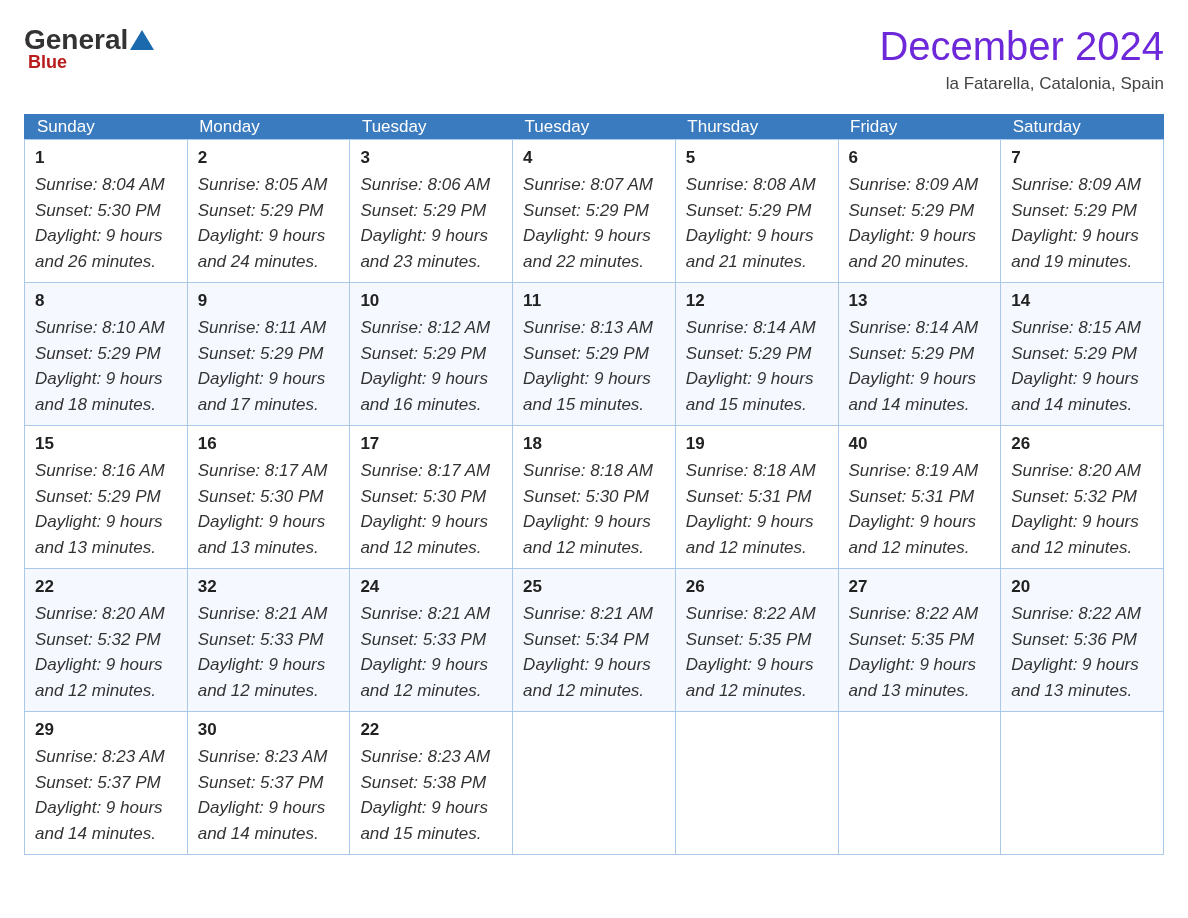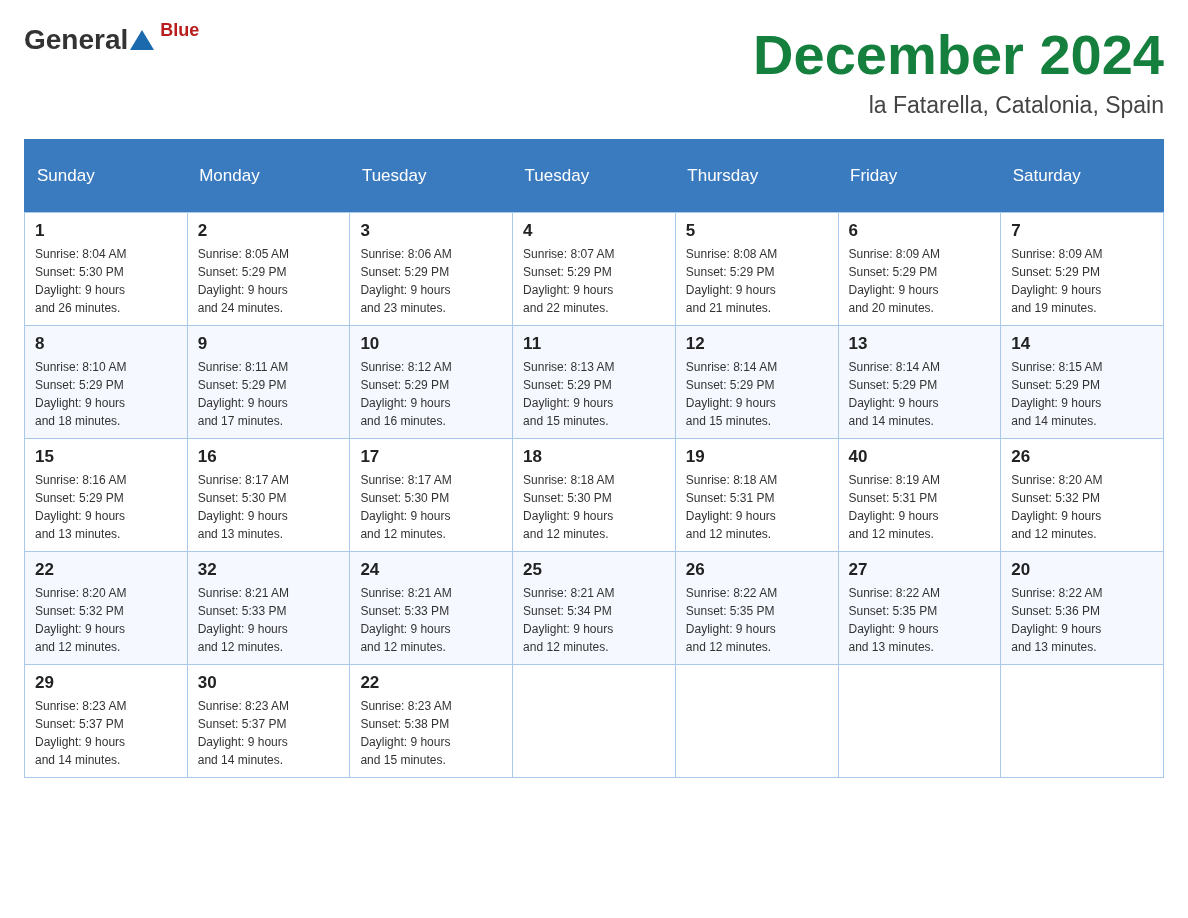--- a/index.html
+++ b/index.html
@@ -11,21 +11,21 @@
       min-height: 918px;
     }
     .header {
       display: flex;
       justify-content: space-between;
       align-items: flex-start;
       margin-bottom: 20px;
     }
     .logo {
       display: flex;
-      flex-direction: row;
+      flex-direction: column;
     }
     .logo-text {
       display: flex;
       align-items: center;
       font-size: 28px;
       font-weight: bold;
     }
     .logo-general {
       color: #333;
     }
@@ -42,61 +42,62 @@
       color: #b91c1c;
       font-size: 18px;
       font-weight: bold;
       margin-top: -4px;
       padding-left: 4px;
     }
     .title-section {
       text-align: right;
     }
     .month-title {
-      font-size: 56px;
-      font-weight: bold;
-      color: #15803d;
+      font-size: 40px;
+      font-weight: normal;
+      color: #6d28d9;
       line-height: 1.1;
     }
     .location {
-      font-size: 23px;
+      font-size: 17px;
       color: #444;
       margin-top: 6px;
     }
     .calendar-table {
       width: 100%;
       border-collapse: collapse;
       border: 1px solid #3a7abf;
     }
     .calendar-table th {
       background-color: #3a7abf;
       color: white;
-      padding: 26px 12px;
+      padding: 2px 12px;
       text-align: left;
       font-size: 17px;
       font-weight: normal;
     }
     .calendar-table td {
       border: 1px solid #aac8e8;
       vertical-align: top;
       padding: 8px 10px;
       width: 14.28%;
       min-height: 90px;
     }
     .day-number {
       font-size: 17px;
       font-weight: bold;
       color: #222;
       display: block;
       margin-bottom: 4px;
     }
     .day-info {
-      font-size: 12px;
+      font-size: 17px;
       color: #333;
       line-height: 1.5;
+      font-style: italic;
     }
     .empty-cell {
       background: #fff;
     }
     tr:nth-child(even) td {
       background-color: #f5f9ff;
     }
     tr:nth-child(odd) td {
       background-color: #ffffff;
     }

